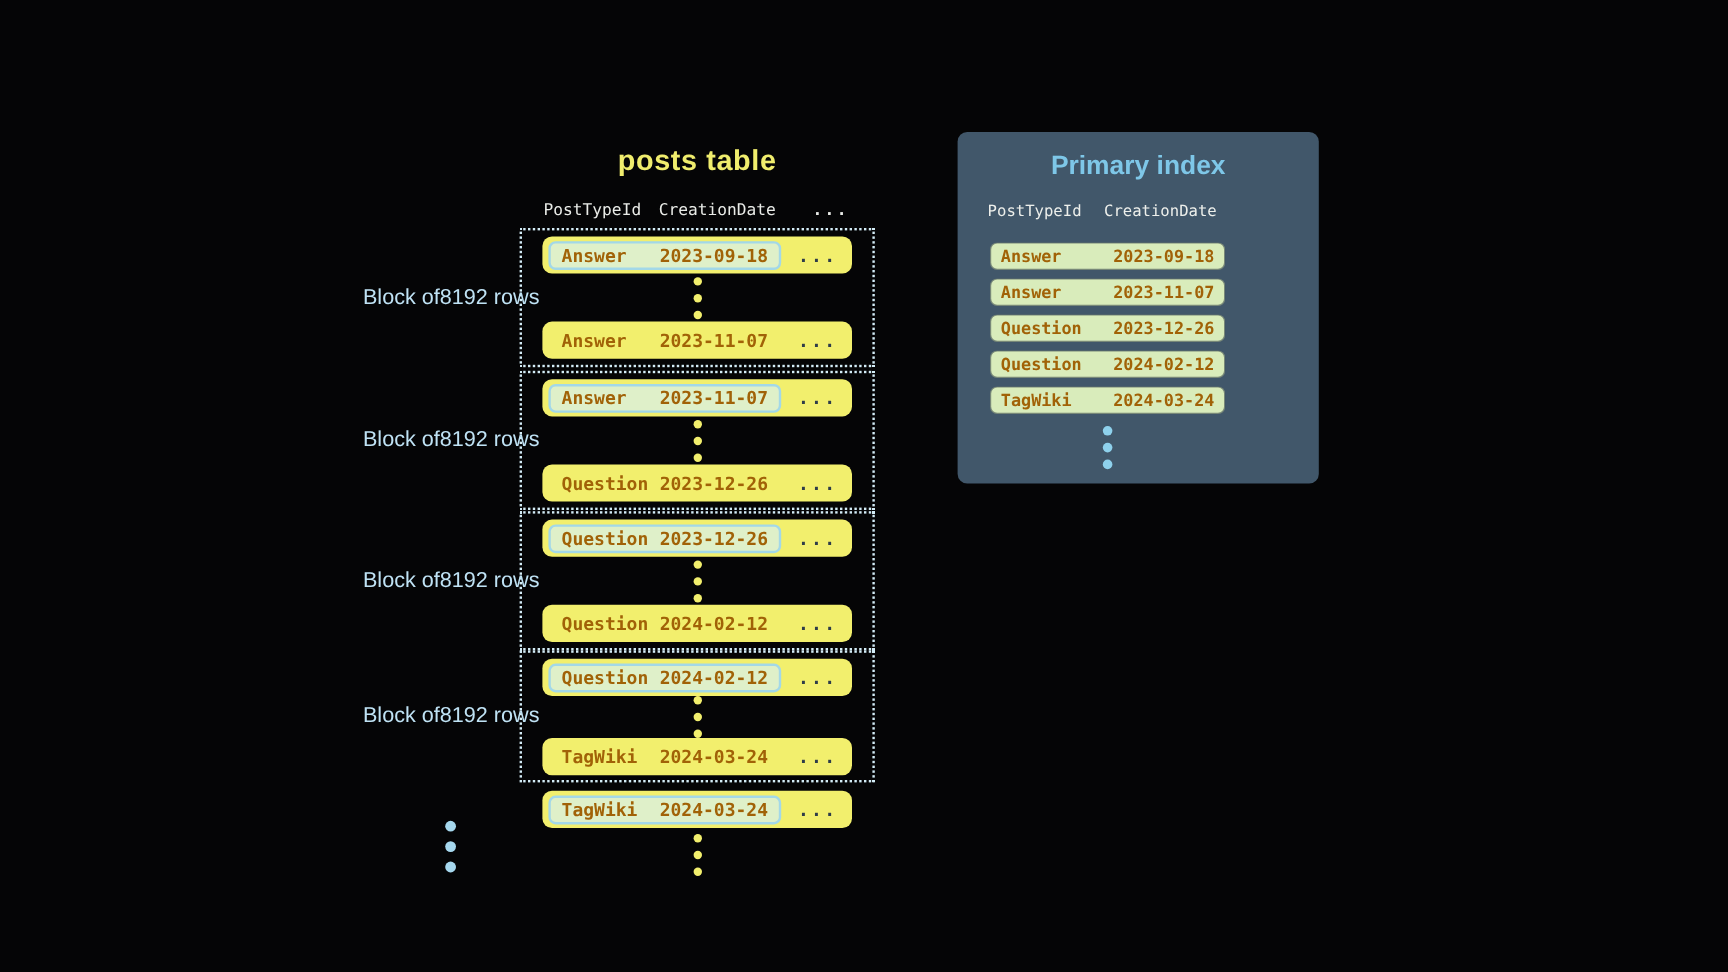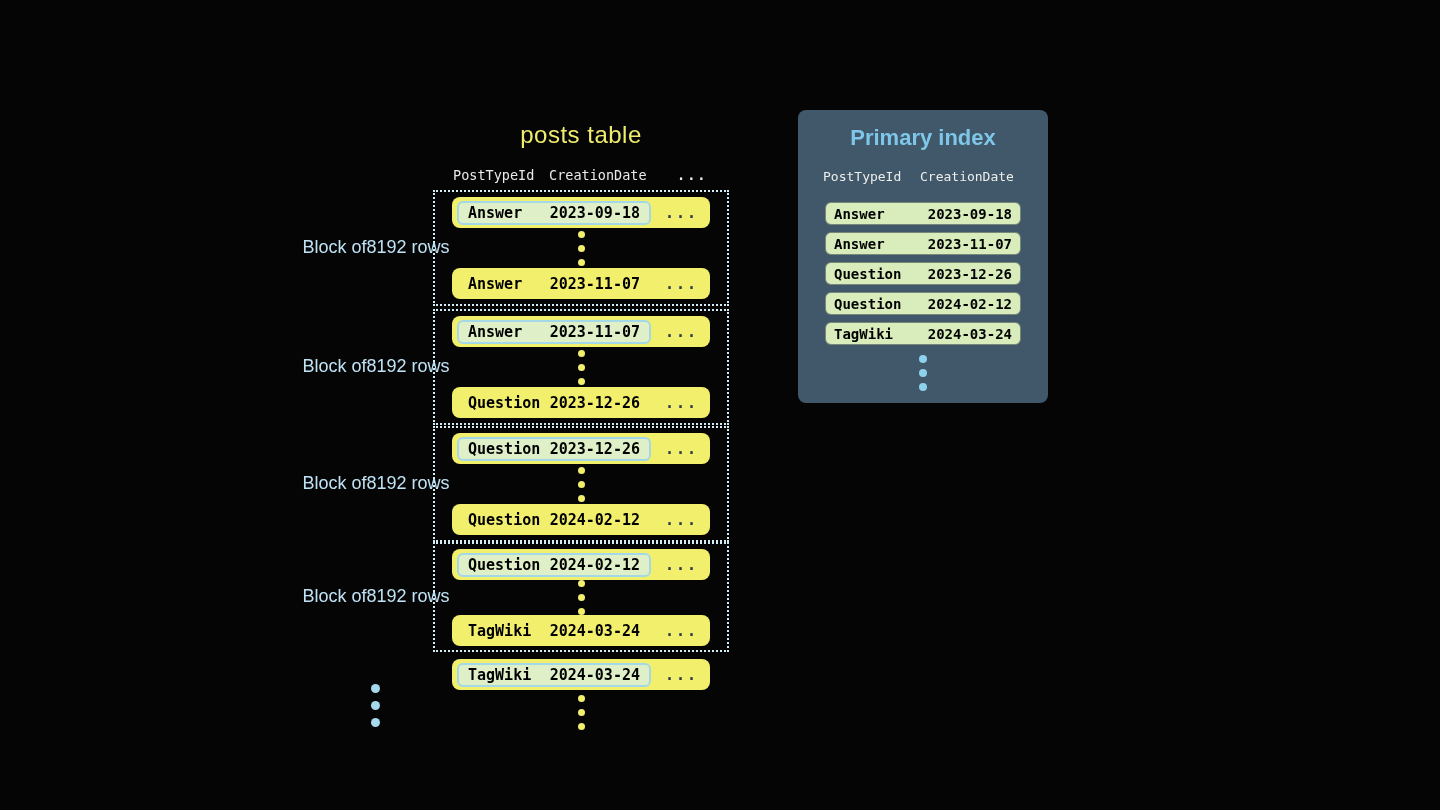--- a/index.html
+++ b/index.html
@@ -11,21 +11,21 @@
     background: #050506;
     overflow: hidden;
     font-family: "Liberation Sans", sans-serif;
   }
 
   
   .pt-title {
     position: absolute;
     left: 430px; top: 121px; width: 302px;
     text-align: center;
-    font-size: 24px; font-weight: 400;
+    font-size: 24px; font-weight: 700;
     color: #f0ed6d;
     letter-spacing: 0.5px;
   }
   .pt-header {
     position: absolute;
     left: 433px; top: 167px; width: 298px; height: 18px;
     color: #e9ebe7;
     font-family: "DejaVu Sans Mono", monospace;
     font-size: 13.5px;
   }
@@ -75,21 +75,21 @@
     border: 2px solid transparent;
   }
   .pill.hl {
     background: #dff0c9;
     border-color: #a3d8e8;
   }
   .cell {
     font-family: "DejaVu Sans Mono", monospace;
     font-weight: bold;
     font-size: 15px;
-    color: #000000;
+    color: #a16207;
     white-space: pre;
   }
   .more {
     margin-left: auto;
     font-family: "DejaVu Sans Mono", monospace;
     font-weight: bold;
     font-size: 15px;
     color: #2e3c49;
     letter-spacing: 2px;
   }
@@ -99,21 +99,21 @@
   .ydots i { width: 7px; height: 7px; background: #f2ef6d; }
   .bdots i { width: 9px; height: 9px; background: #a6d8ee; gap: 8px; }
   .bdots { gap: 8px; }
   .pidots i { width: 8px; height: 8px; background: #8ed1ec; }
   .pidots { gap: 6px; }
   .abs { position: absolute; }
 
   
   .panel {
     position: absolute;
-    left: 798px; top: 110px; width: 250px; height: 293px;
+    left: 798px; top: 110px; width: 301px; height: 293px;
     background: #41576a;
     border-radius: 8px;
   }
   .panel-title {
     position: absolute;
     left: 0; top: 15px; width: 100%;
     text-align: center;
     font-size: 22px; font-weight: 600;
     color: #7ec7e8;
   }

